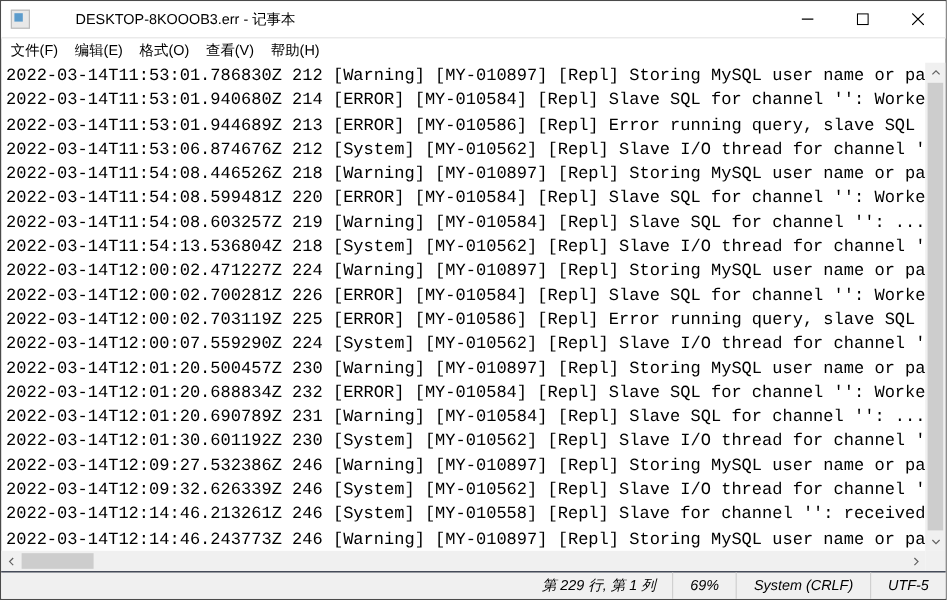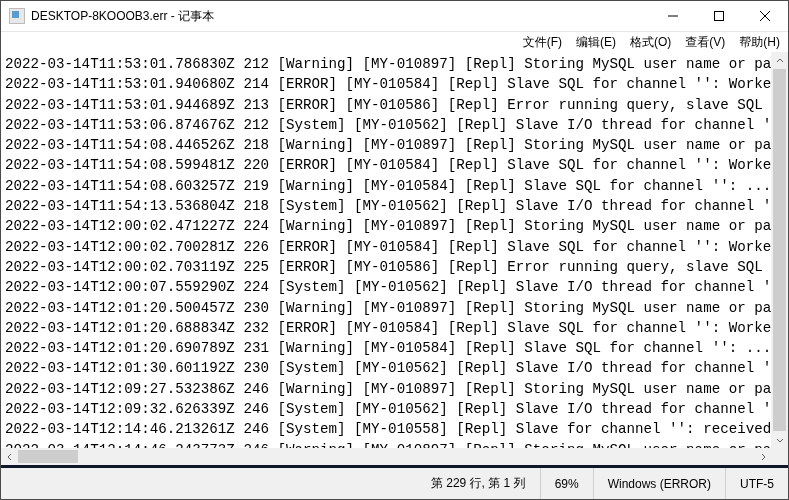--- a/index.html
+++ b/index.html
@@ -1,37 +1,37 @@
 <!DOCTYPE html>
 <html><head>
 <meta charset="utf-8">
 <style>
   * { margin: 0; padding: 0; box-sizing: border-box; }
   html, body { width: 789px; height: 500px; overflow: hidden; font-family: "Microsoft YaHei", "Segoe UI", Tahoma, sans-serif; font-size: 12px; background: #fff; }
   .window { width: 789px; height: 500px; display: flex; flex-direction: column; border: 1px solid #4a4a4a; }
-  .titlebar { height: 31px; background: #fff; display: flex; align-items: center; border-bottom: 1px solid #e5e5e5; }
+  .titlebar { height: 31px; background: #fff; display: flex; align-items: center; border-bottom: 1px solid #e5e5e5; gap: 32px; }
   .titlebar-icon { width: 16px; height: 16px; margin-left: 8px; margin-right: 6px; background: #e8e8e8; border: 1px solid #bbb; position: relative; }
   .titlebar-icon::before { content: ""; position: absolute; left: 2px; top: 2px; right: 5px; bottom: 5px; background: #5c9ccc; }
   .title-text { flex: 1; font-size: 12px; color: #000; }
   .window-controls { display: flex; height: 100%; }
   .win-btn { width: 46px; height: 30px; display: flex; align-items: center; justify-content: center; color: #000; }
   .win-btn svg { display: block; }
-  .menubar { height: 20px; display: flex; align-items: center; padding: 0 2px; gap: 2px; justify-content: flex-end; }
+  .menubar { height: 20px; display: flex; align-items: center; padding: 0 2px; gap: 2px; }
   .menu-item { padding: 1px 6px; font-size: 12px; color: #000; }
   .content-wrap { flex: 1; position: relative; overflow: hidden; }
   .content { position: absolute; left: 0; top: 0; right: 17px; bottom: 17px; overflow: hidden; padding: 2px 4px 2px 4px; font-family: Consolas, "Courier New", monospace; font-size: 14.2px; line-height: 20.3px; white-space: pre; color: #000; }
   .vscroll { position: absolute; right: 0; top: 0; bottom: 17px; width: 17px; background: #f0f0f0; display: flex; flex-direction: column; }
   .hscroll { position: absolute; left: 0; right: 17px; bottom: 0; height: 17px; background: #f0f0f0; display: flex; flex-direction: row; }
   .sarrow { width: 17px; height: 17px; display: flex; align-items: center; justify-content: center; color: #606060; }
   .strack-v { flex: 1; position: relative; }
   .strack-h { flex: 1; position: relative; }
   .sthumb-v { position: absolute; left: 2px; right: 2px; top: 0; bottom: 0; background: #cdcdcd; }
   .sthumb-h { position: absolute; top: 2px; bottom: 2px; left: 0; width: 60px; background: #cdcdcd; }
   .scroll-corner { position: absolute; right: 0; bottom: 0; width: 17px; height: 17px; background: #f0f0f0; }
-  .statusbar { height: 34px; background: #f0f0f0; border-top: 3px solid #0f172a; display: flex; align-items: center; font-size: 12px; color: #000; }
+  .statusbar { height: 23px; background: #f0f0f0; border-top: 1px solid #0f172a; display: flex; align-items: center; font-size: 12px; color: #000; font-style: italic; }
   .status-spacer { flex: 1; }
   .status-cell { padding: 0 14px; border-left: 1px solid #d0d0d0; height: 100%; display: flex; align-items: center; }
   .status-cell.first { border-left: none; }
   .log-line { display: block; }
 </style>
 </head>
 <body>
 
 <div class="window">
 
@@ -100,17 +100,17 @@
       </div>
     </div>
 
     <div class="scroll-corner"></div>
   </div>
 
   <div class="statusbar">
     <div class="status-spacer"></div>
     <div class="status-cell first">第 229 行, 第 1 列</div>
     <div class="status-cell">69%</div>
-    <div class="status-cell">Windows (ERROR)</div>
+    <div class="status-cell">System (CRLF)</div>
     <div class="status-cell">UTF-5</div>
   </div>
 
 </div>
 
 </body></html>

